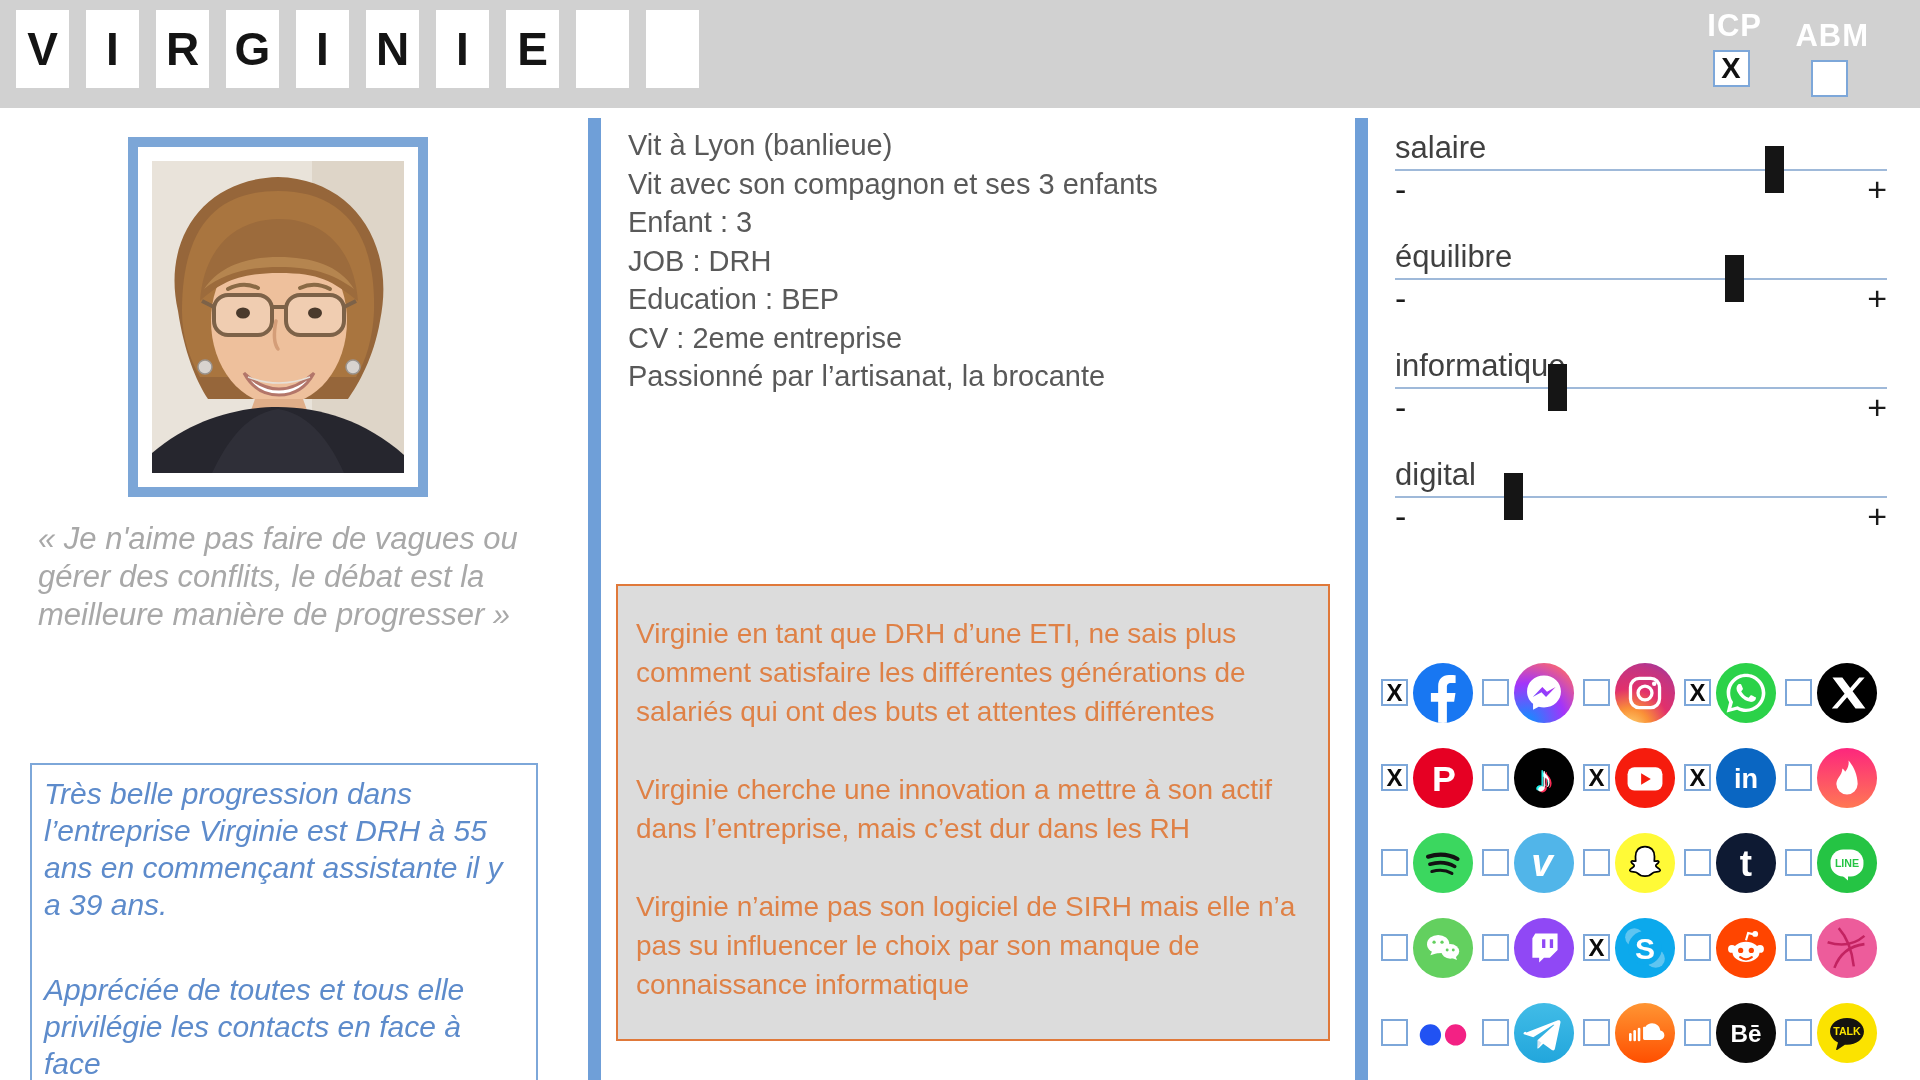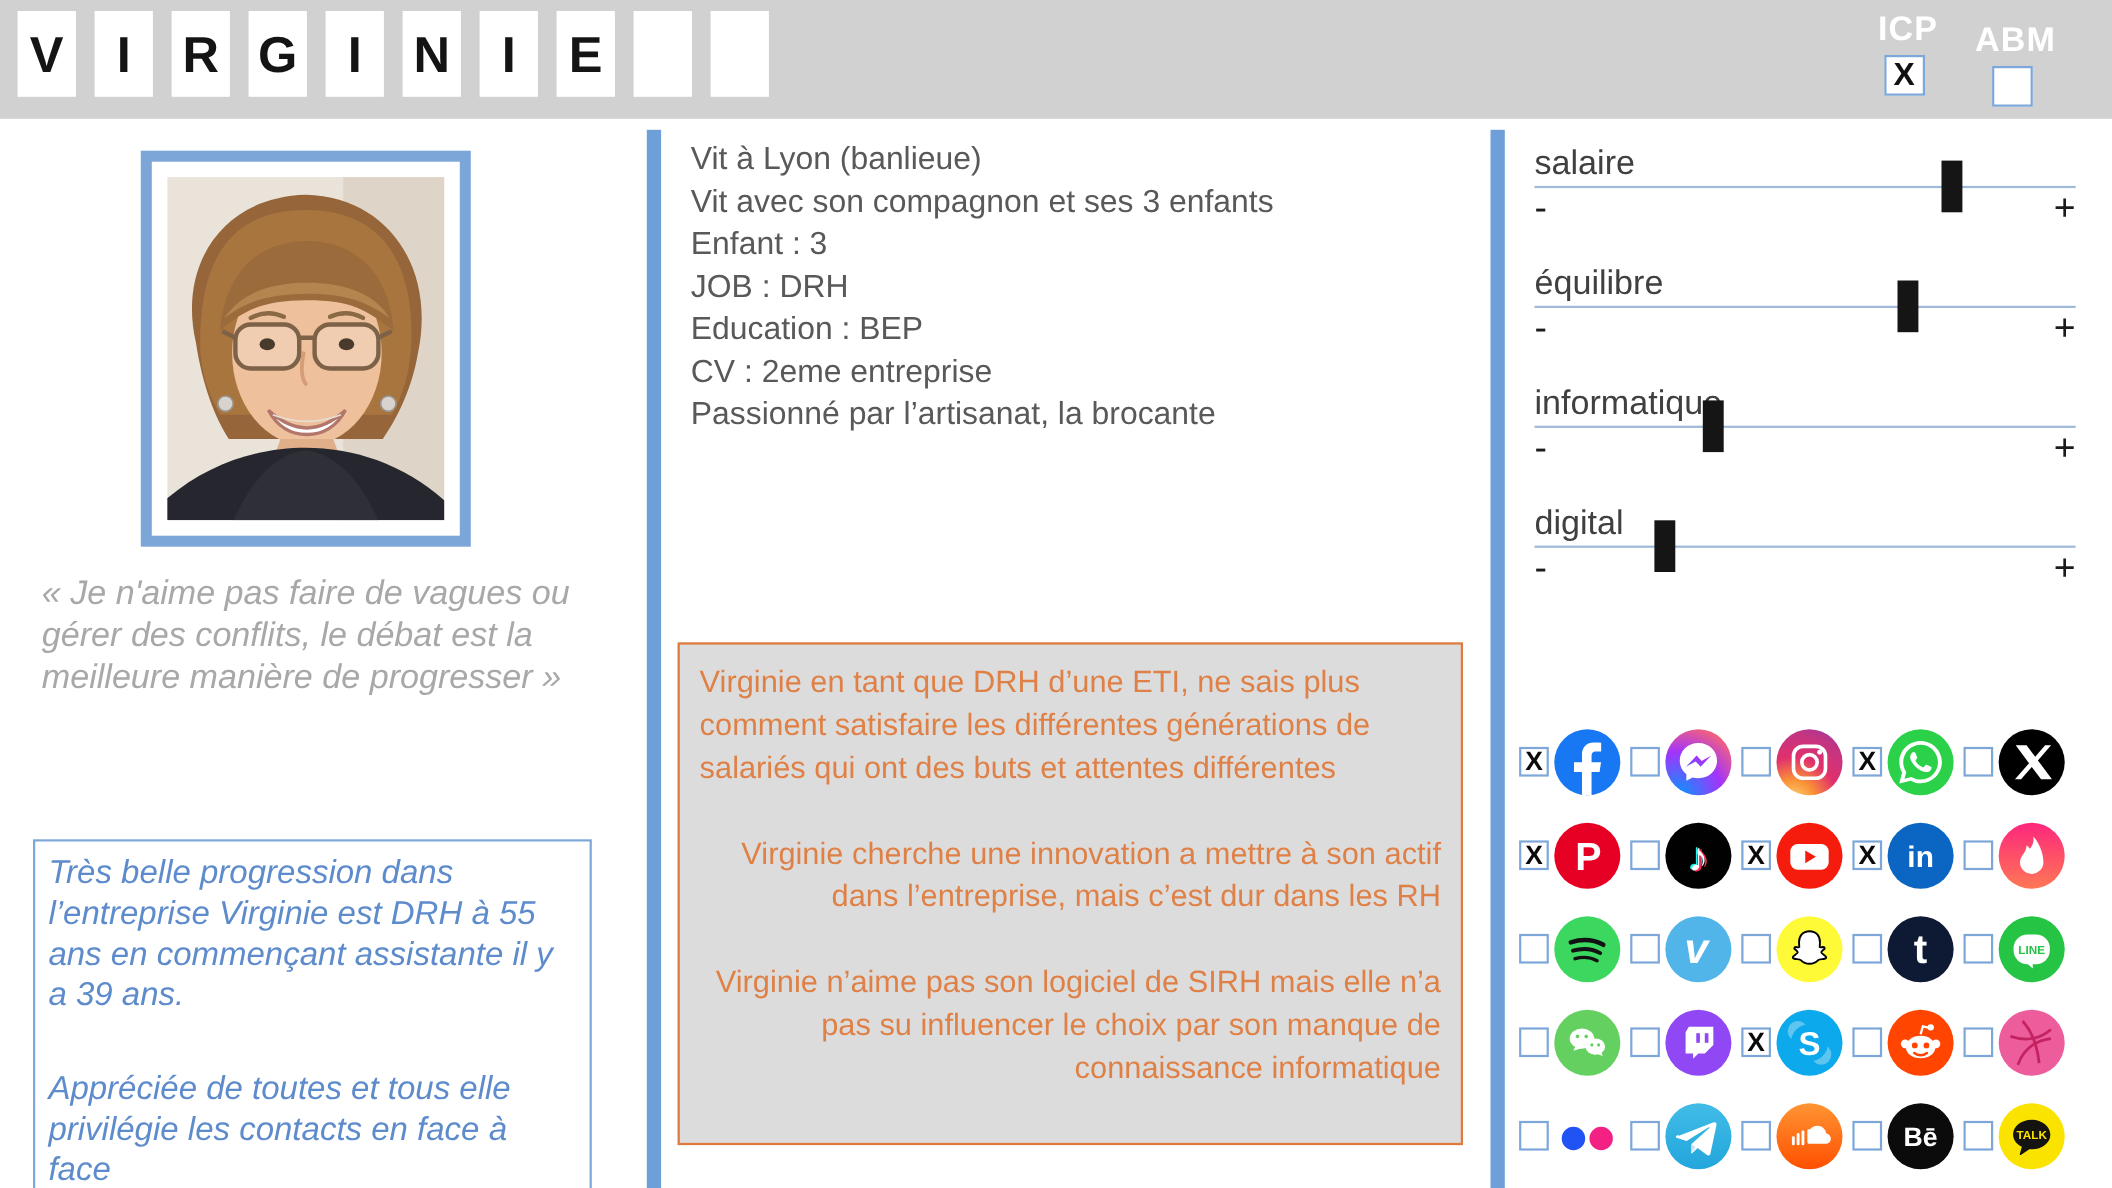--- a/index.html
+++ b/index.html
@@ -26,24 +26,24 @@
         color:#a8a8a8;line-height:38px;}
   .note-box{position:absolute;left:30px;top:763px;width:508px;box-sizing:border-box;
         border:2px solid #7da7d9;padding:10px 12px 14px;color:#5d8bcb;
         font-size:30px;font-style:italic;line-height:37px;}
   .note-box p{margin:0;}
   .note-box p + p{margin-top:48px;}
   
   .bio{position:absolute;left:628px;top:126px;width:720px;font-size:29px;color:#595959;line-height:38.5px;}
   
   .pains-box{position:absolute;left:616px;top:584px;width:714px;height:457px;box-sizing:border-box;
-        border:2px solid #e0793a;background:#dcdcdc;padding:14px 18px;color:#df8146;
+        border:2px solid #e0793a;background:#dcdcdc;padding:28px 18px;color:#df8146;
         font-size:28px;line-height:39px;}
   .pains-box p{margin:0;}
-  .pains-box p + p{margin-top:39px;text-align:right;}
+  .pains-box p + p{margin-top:39px;}
   
   .sliders{position:absolute;left:1395px;top:130px;width:492px;}
   .slider{margin-bottom:28px;}
   .slider .s-label{font-size:31px;color:#404040;height:39px;}
   .slider .s-track{position:relative;height:2px;background:#9fb9d9;}
   .slider .s-handle{position:absolute;top:-23px;width:19px;height:47px;background:#151515;}
   .slider .s-signs{display:flex;justify-content:space-between;font-size:34px;color:#1b1b1b;
         height:40px;line-height:36px;}
   
   .social{position:absolute;left:1381px;top:650px;display:grid;

